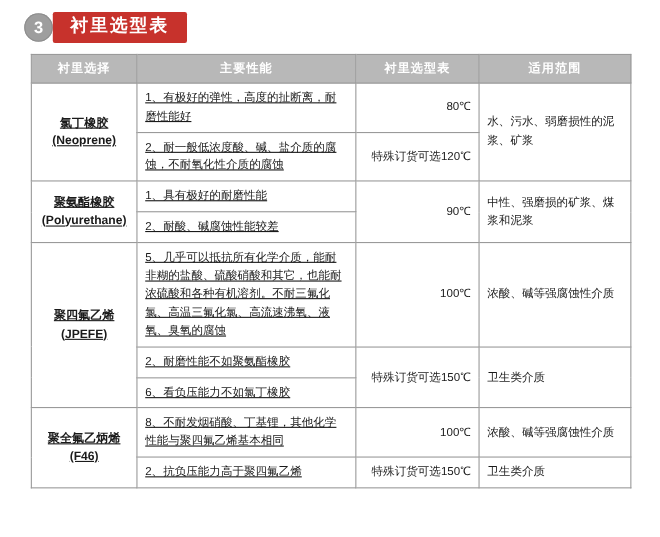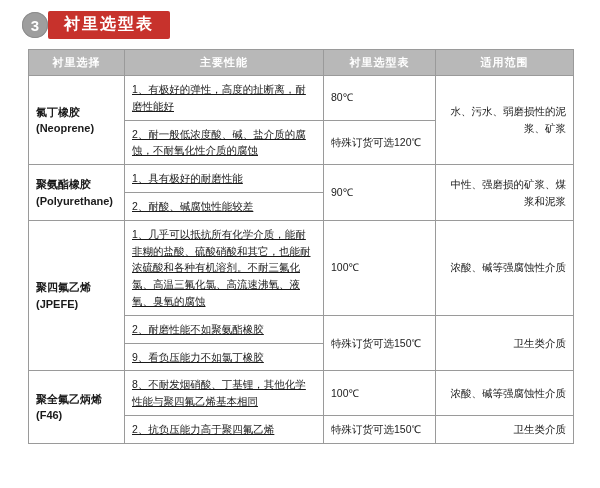--- a/index.html
+++ b/index.html
@@ -89,39 +89,40 @@
     height: 26px;
     padding: 4px 6px;
     letter-spacing: 1px;
   }
   col.c1 { width: 96px; }
   col.c2 { width: 199px; }
   col.c3 { width: 112px; }
   col.c4 { width: 138px; }
 
   td.name {
-    text-align: left;
+    text-align: center;
     font-weight: bold;
     font-size: 11px;
     line-height: 1.5;
     padding: 6px 3px;
+    text-decoration: underline;
   }
   td.perf {
     text-align: left;
     font-size: 10.5px;
     line-height: 1.6;
     text-decoration: underline;
   }
   td.temp {
+    text-align: right;
+    font-size: 10.5px;
+    line-height: 1.6;
+  }
+  td.scope {
     text-align: left;
-    font-size: 10.5px;
-    line-height: 1.6;
-  }
-  td.scope {
-    text-align: right;
     font-size: 10.5px;
     line-height: 1.6;
     padding-left: 9px;
   }
   .nm-en { display: block; font-weight: bold; }
 </style>
 </head>
 <body>
 
 <div class="page">
@@ -176,31 +177,31 @@
         </tr>
         <tr>
           <td class="perf">2、耐酸、碱腐蚀性能较差</td>
         </tr>
 
         <tr>
           <td class="name" rowspan="3">
             <span>聚四氟乙烯</span>
             <span class="nm-en">(JPEFE)</span>
           </td>
-          <td class="perf">1、几乎可以抵抗所有化学介质，能耐非糊的盐酸、硫酸硝酸和其它，也能耐浓硫酸和各种有机溶剂。不耐三氟化氯、高温三氟化氯、高流速沸氧、液氧、臭氧的腐蚀</td>
+          <td class="perf">5、几乎可以抵抗所有化学介质，能耐非糊的盐酸、硫酸硝酸和其它，也能耐浓硫酸和各种有机溶剂。不耐三氟化氯、高温三氟化氯、高流速沸氧、液氧、臭氧的腐蚀</td>
           <td class="temp">100℃</td>
           <td class="scope">浓酸、碱等强腐蚀性介质</td>
         </tr>
         <tr>
           <td class="perf">2、耐磨性能不如聚氨酯橡胶</td>
           <td class="temp" rowspan="2">特殊订货可选150℃</td>
           <td class="scope" rowspan="2">卫生类介质</td>
         </tr>
         <tr>
-          <td class="perf">9、看负压能力不如氯丁橡胶</td>
+          <td class="perf">6、看负压能力不如氯丁橡胶</td>
         </tr>
 
         <tr>
           <td class="name" rowspan="2">
             <span>聚全氟乙炳烯</span>
             <span class="nm-en">(F46)</span>
           </td>
           <td class="perf">8、不耐发烟硝酸、丁基锂，其他化学性能与聚四氟乙烯基本相同</td>
           <td class="temp">100℃</td>
           <td class="scope">浓酸、碱等强腐蚀性介质</td>

